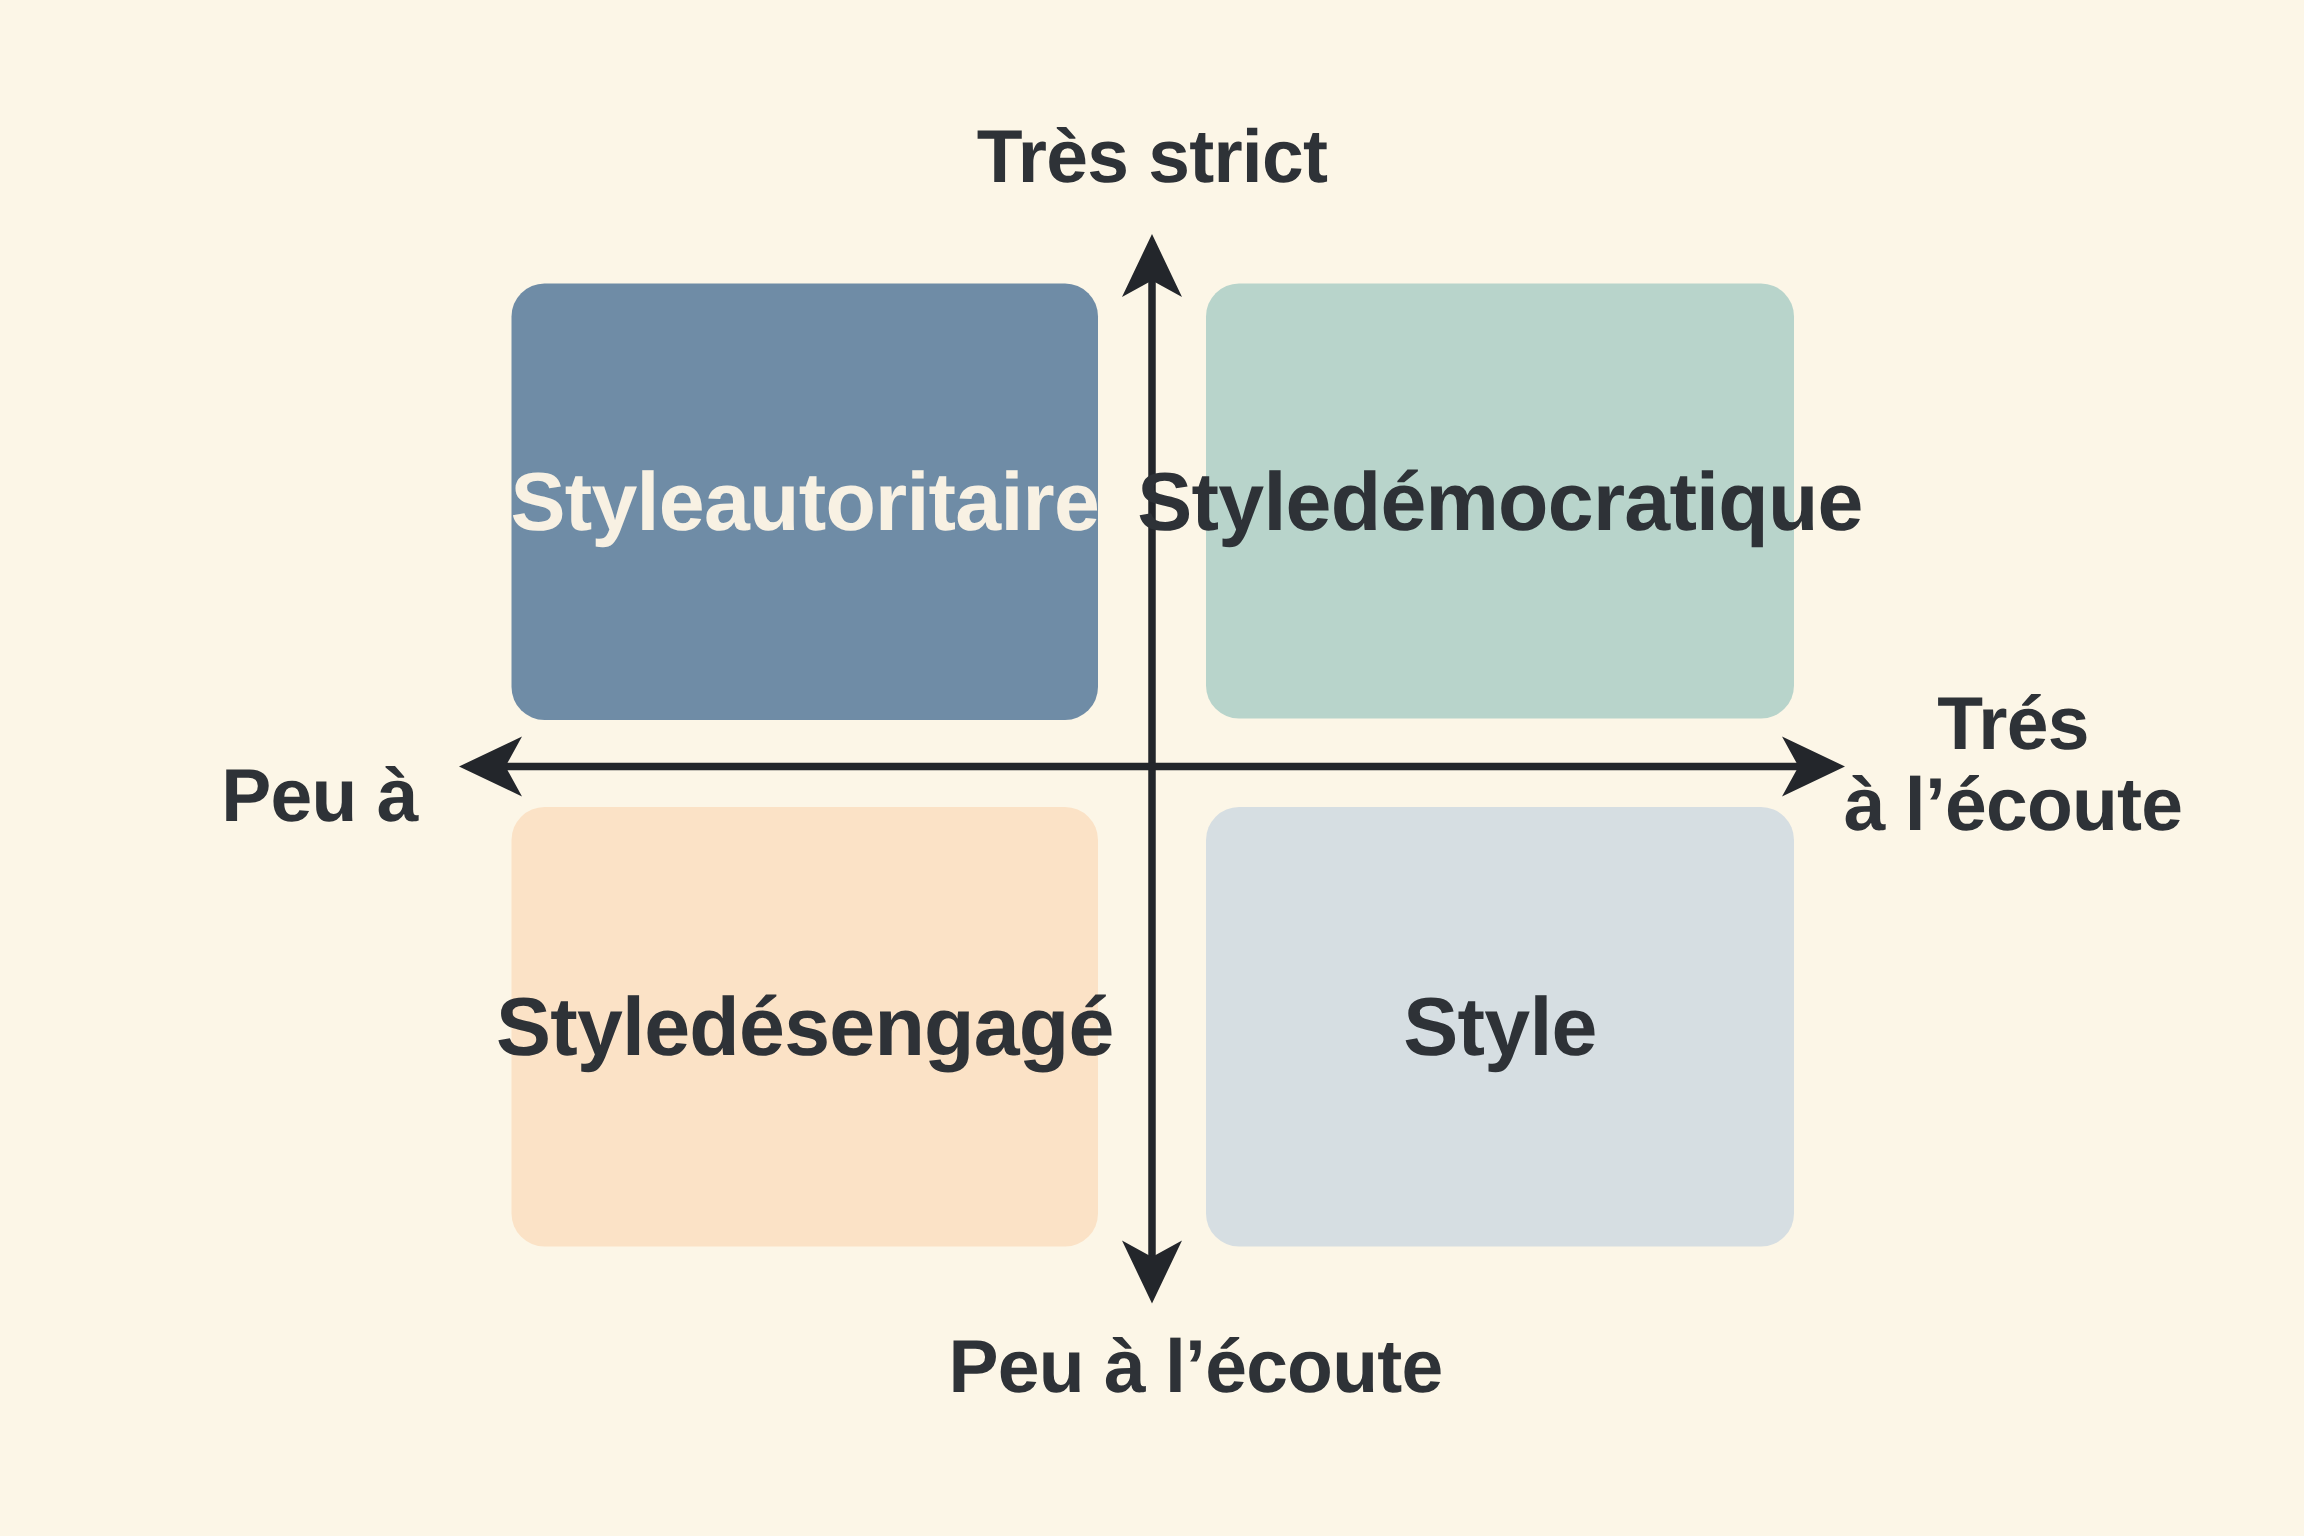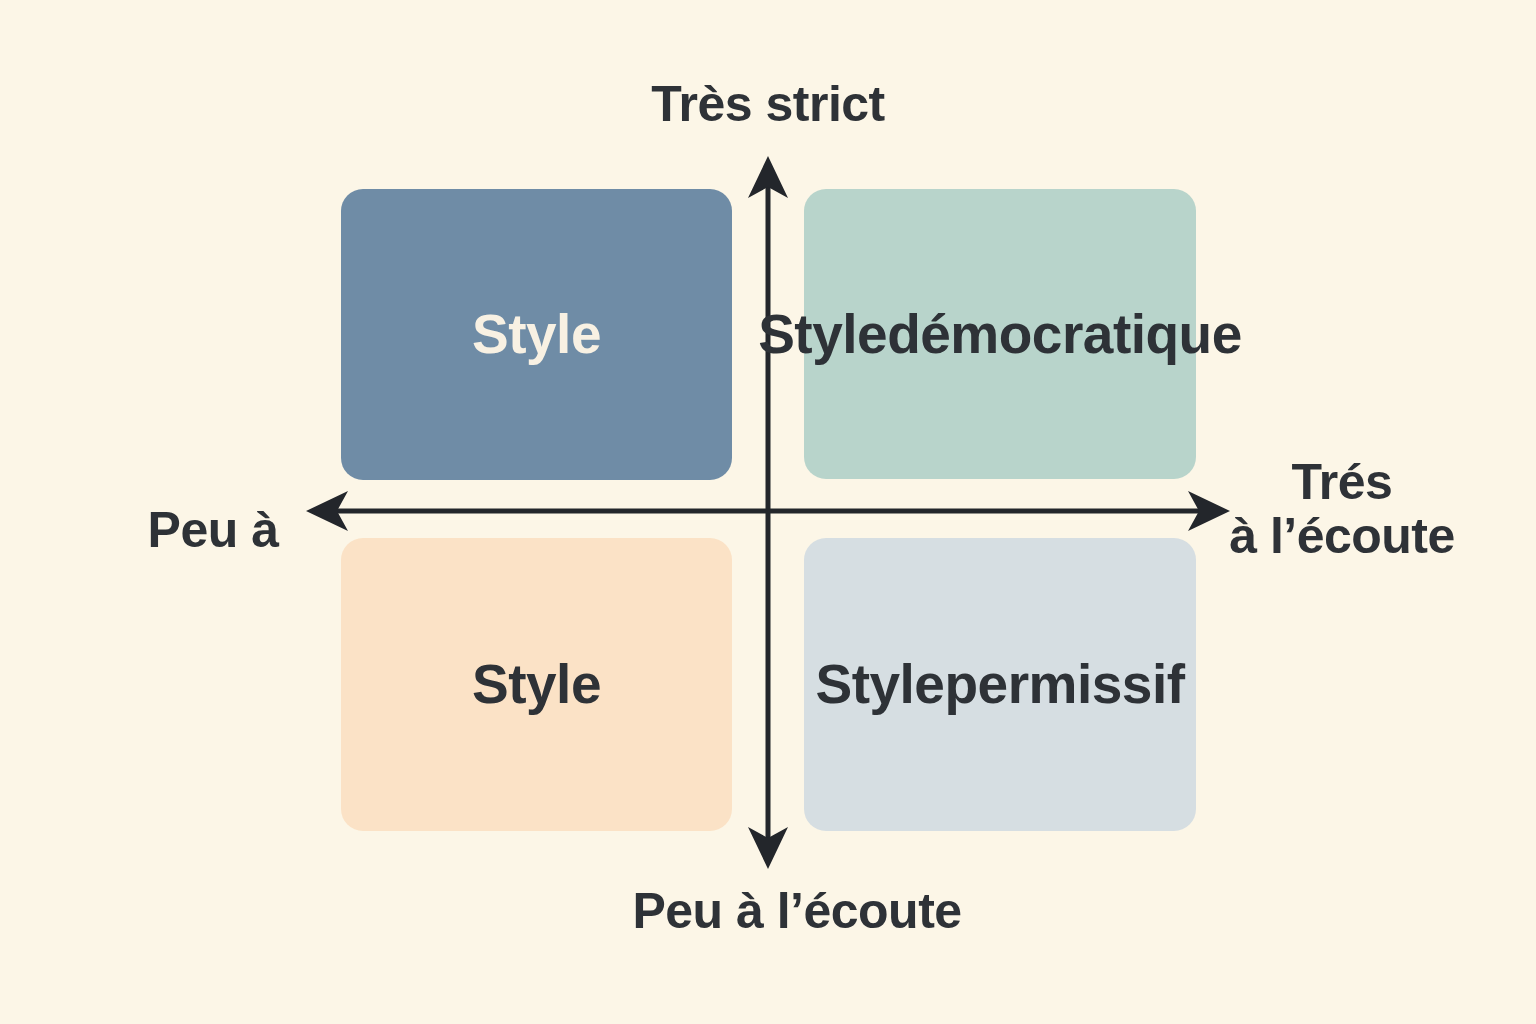--- a/index.html
+++ b/index.html
@@ -71,29 +71,30 @@
 
   <div class="axis-label label-bottom">Peu à l’écoute</div>
 
   <div class="axis-label label-right">
     <span>Trés</span>
     <span>à l’écoute</span>
   </div>
 
   <div class="box box-tl" style="background: rgb(111, 140, 166); color: rgb(248, 241, 227);">
     <span>Style</span>
+    <span>autoritaire</span>
   </div>
 
   <div class="box box-tr" style="background: rgb(184, 212, 203); color: rgb(46, 50, 55);">
     <span>Style</span>
     <span>démocratique</span>
   </div>
 
   <div class="box box-bl" style="background: rgb(251, 226, 198); color: rgb(46, 50, 55);">
     <span>Style</span>
+    <span>désengagé</span>
   </div>
 
   <div class="box box-br" style="background: rgb(214, 222, 226); color: rgb(46, 50, 55);">
     <span>Style</span>
-    <span>permissif</span>
   </div>
 
 </div>
 
 </body></html>

